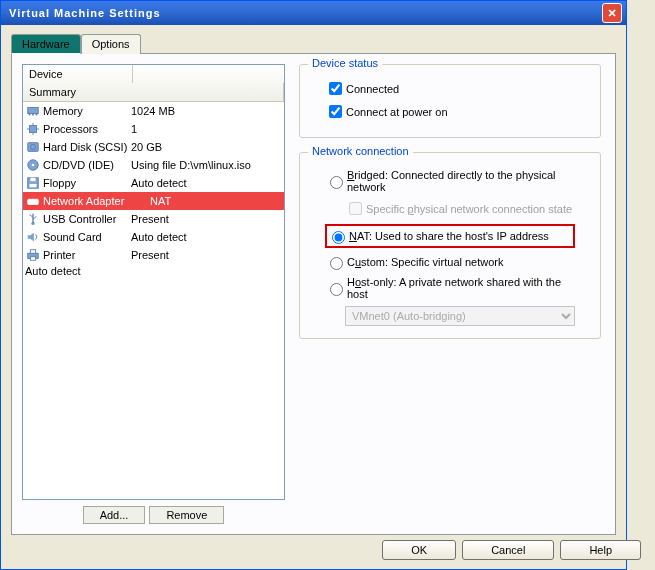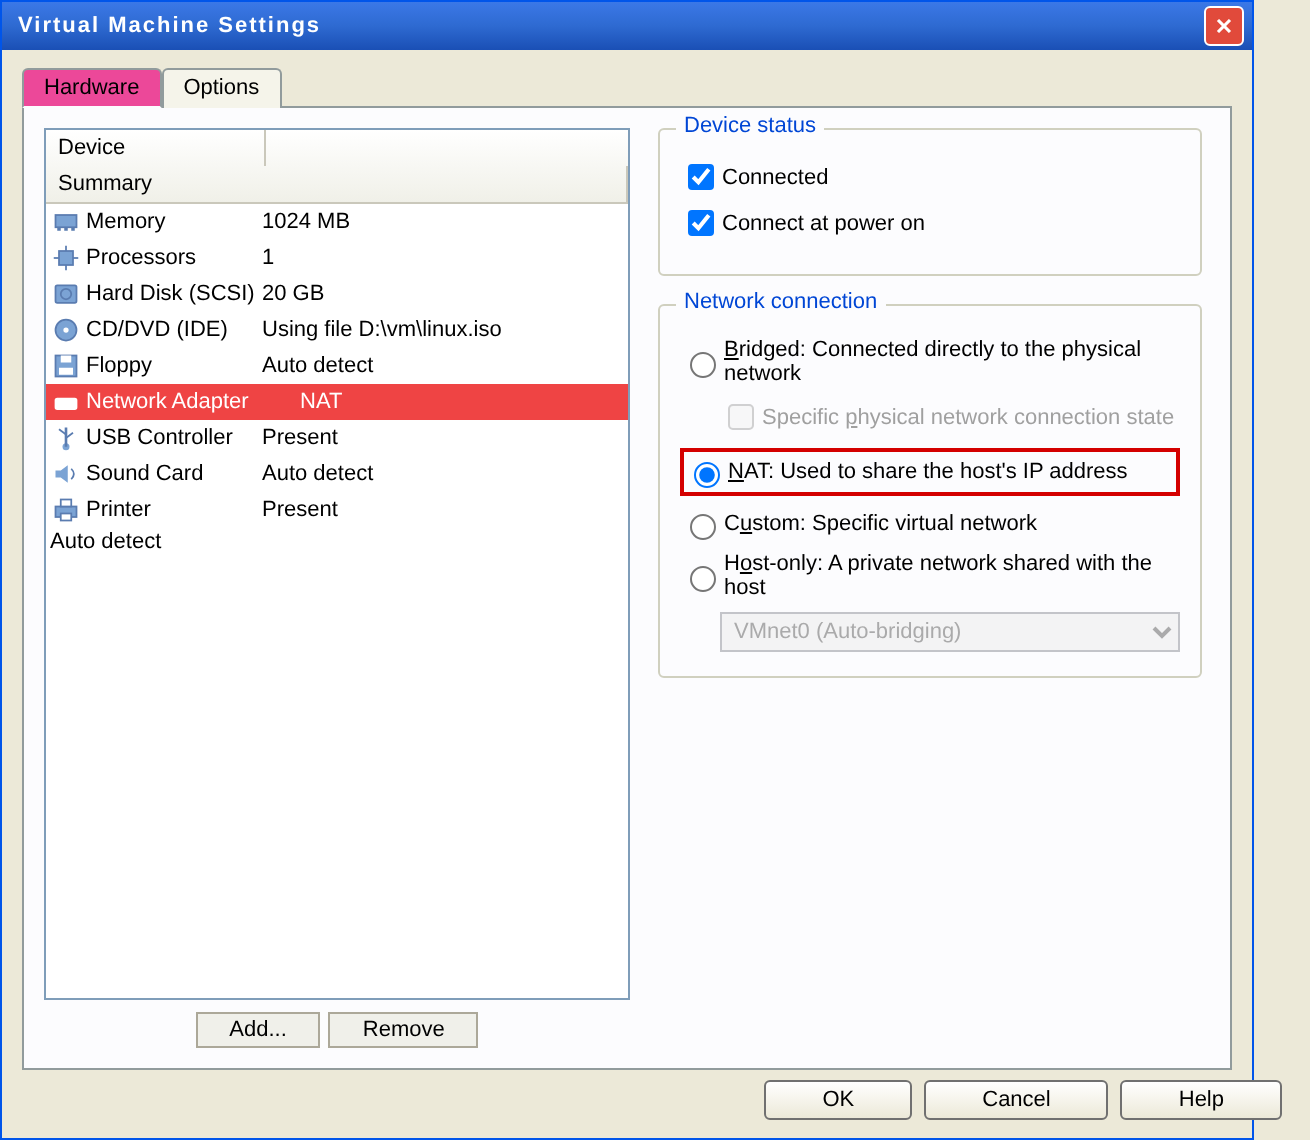--- a/index.html
+++ b/index.html
@@ -4,35 +4,35 @@
 <style>
 * { box-sizing: border-box; font-family: Tahoma, sans-serif; font-size: 11px; }
 body { margin: 0; background: #ece9d8; width: 655px; height: 570px; overflow: hidden; }
 .window { width: 627px; height: 570px; border: 1px solid #0055ea; background: #ece9d8; }
 .titlebar { height: 24px; background: linear-gradient(to bottom, #3b78e7 0%, #2e6ad1 50%, #1a4fb5 100%); color: #fff; display: flex; align-items: center; padding: 0 4px; font-family: "Courier New", monospace; font-weight: bold; font-size: 13px; }
 .titlebar-text { flex: 1; padding-left: 4px; letter-spacing: 1px; }
 .close-btn { width: 20px; height: 20px; background: #e14a3b; border: 1px solid #fff; border-radius: 3px; display: flex; align-items: center; justify-content: center; color: #fff; font-weight: bold; font-size: 11px; cursor: pointer; }
 .content { padding: 8px 10px; }
 .tabs { display: flex; position: relative; top: 1px; z-index: 2; }
 .tab { padding: 3px 10px; border: 1px solid #919b9c; background: #f5f4ea; border-bottom: none; margin-right: 0; cursor: pointer; border-radius: 3px 3px 0 0; }
-.tab.active { background: #ec4899; border-bottom: 1px solid #fcfcfe; }
+.tab.active { background: #0f766e; border-bottom: 1px solid #fcfcfe; }
 .tab-panel { border: 1px solid #919b9c; background: #fcfcfe; padding: 10px; height: 482px; display: flex; gap: 10px; }
 .left-panel { width: 302px; display: flex; flex-direction: column; }
 .device-list { border: 1px solid #7f9db9; background: #fff; flex: 1; }
 .list-header { display: flex; background: linear-gradient(to bottom, #fff, #f0f0e8); border-bottom: 1px solid #cac8bb; flex-direction: column; }
 .list-header div { padding: 3px 6px; border-right: 1px solid #cac8bb; }
 .col-device { width: 110px; }
 .col-summary { flex: 1; }
 .list-row { display: flex; align-items: center; padding: 1px 2px; cursor: pointer; }
 .list-row.selected { background: #ef4444; color: #fff; gap: 19px; }
 .row-icon { width: 16px; height: 16px; margin-right: 2px; display: inline-flex; align-items: center; justify-content: center; }
 .row-device { width: 106px; display: flex; align-items: center; }
 .row-summary { flex: 1; }
 .right-panel { flex: 1; padding: 0 4px; }
-.groupbox { border: 1px solid #d0d0bf; border-radius: 3px; margin-bottom: 14px; padding: 10px 10px 12px; position: relative; }
+.groupbox { border: 1px solid #d0d0bf; border-radius: 3px; margin-bottom: 14px; padding: 10px 25px 12px; position: relative; }
 .groupbox-title { position: absolute; top: -8px; left: 8px; background: #fcfcfe; padding: 0 4px; color: #0046d5; }
 .checkbox-row { display: flex; align-items: center; margin: 4px 0; }
 .checkbox-row input { margin-right: 4px; }
 .radio-row { display: flex; align-items: center; margin: 6px 0; }
 .radio-row input { margin-right: 4px; }
 .radio-row.indent { margin-left: 20px; color: #a0a0a0; }
 .radio-row.disabled { color: #a0a0a0; }
 .highlighted { border: 2px solid #d40000; padding: 2px 0; margin: 2px 0; }
 .underline-letter { text-decoration: underline; }
 .dropdown { width: 230px; margin-left: 20px; margin-top: 6px; }

